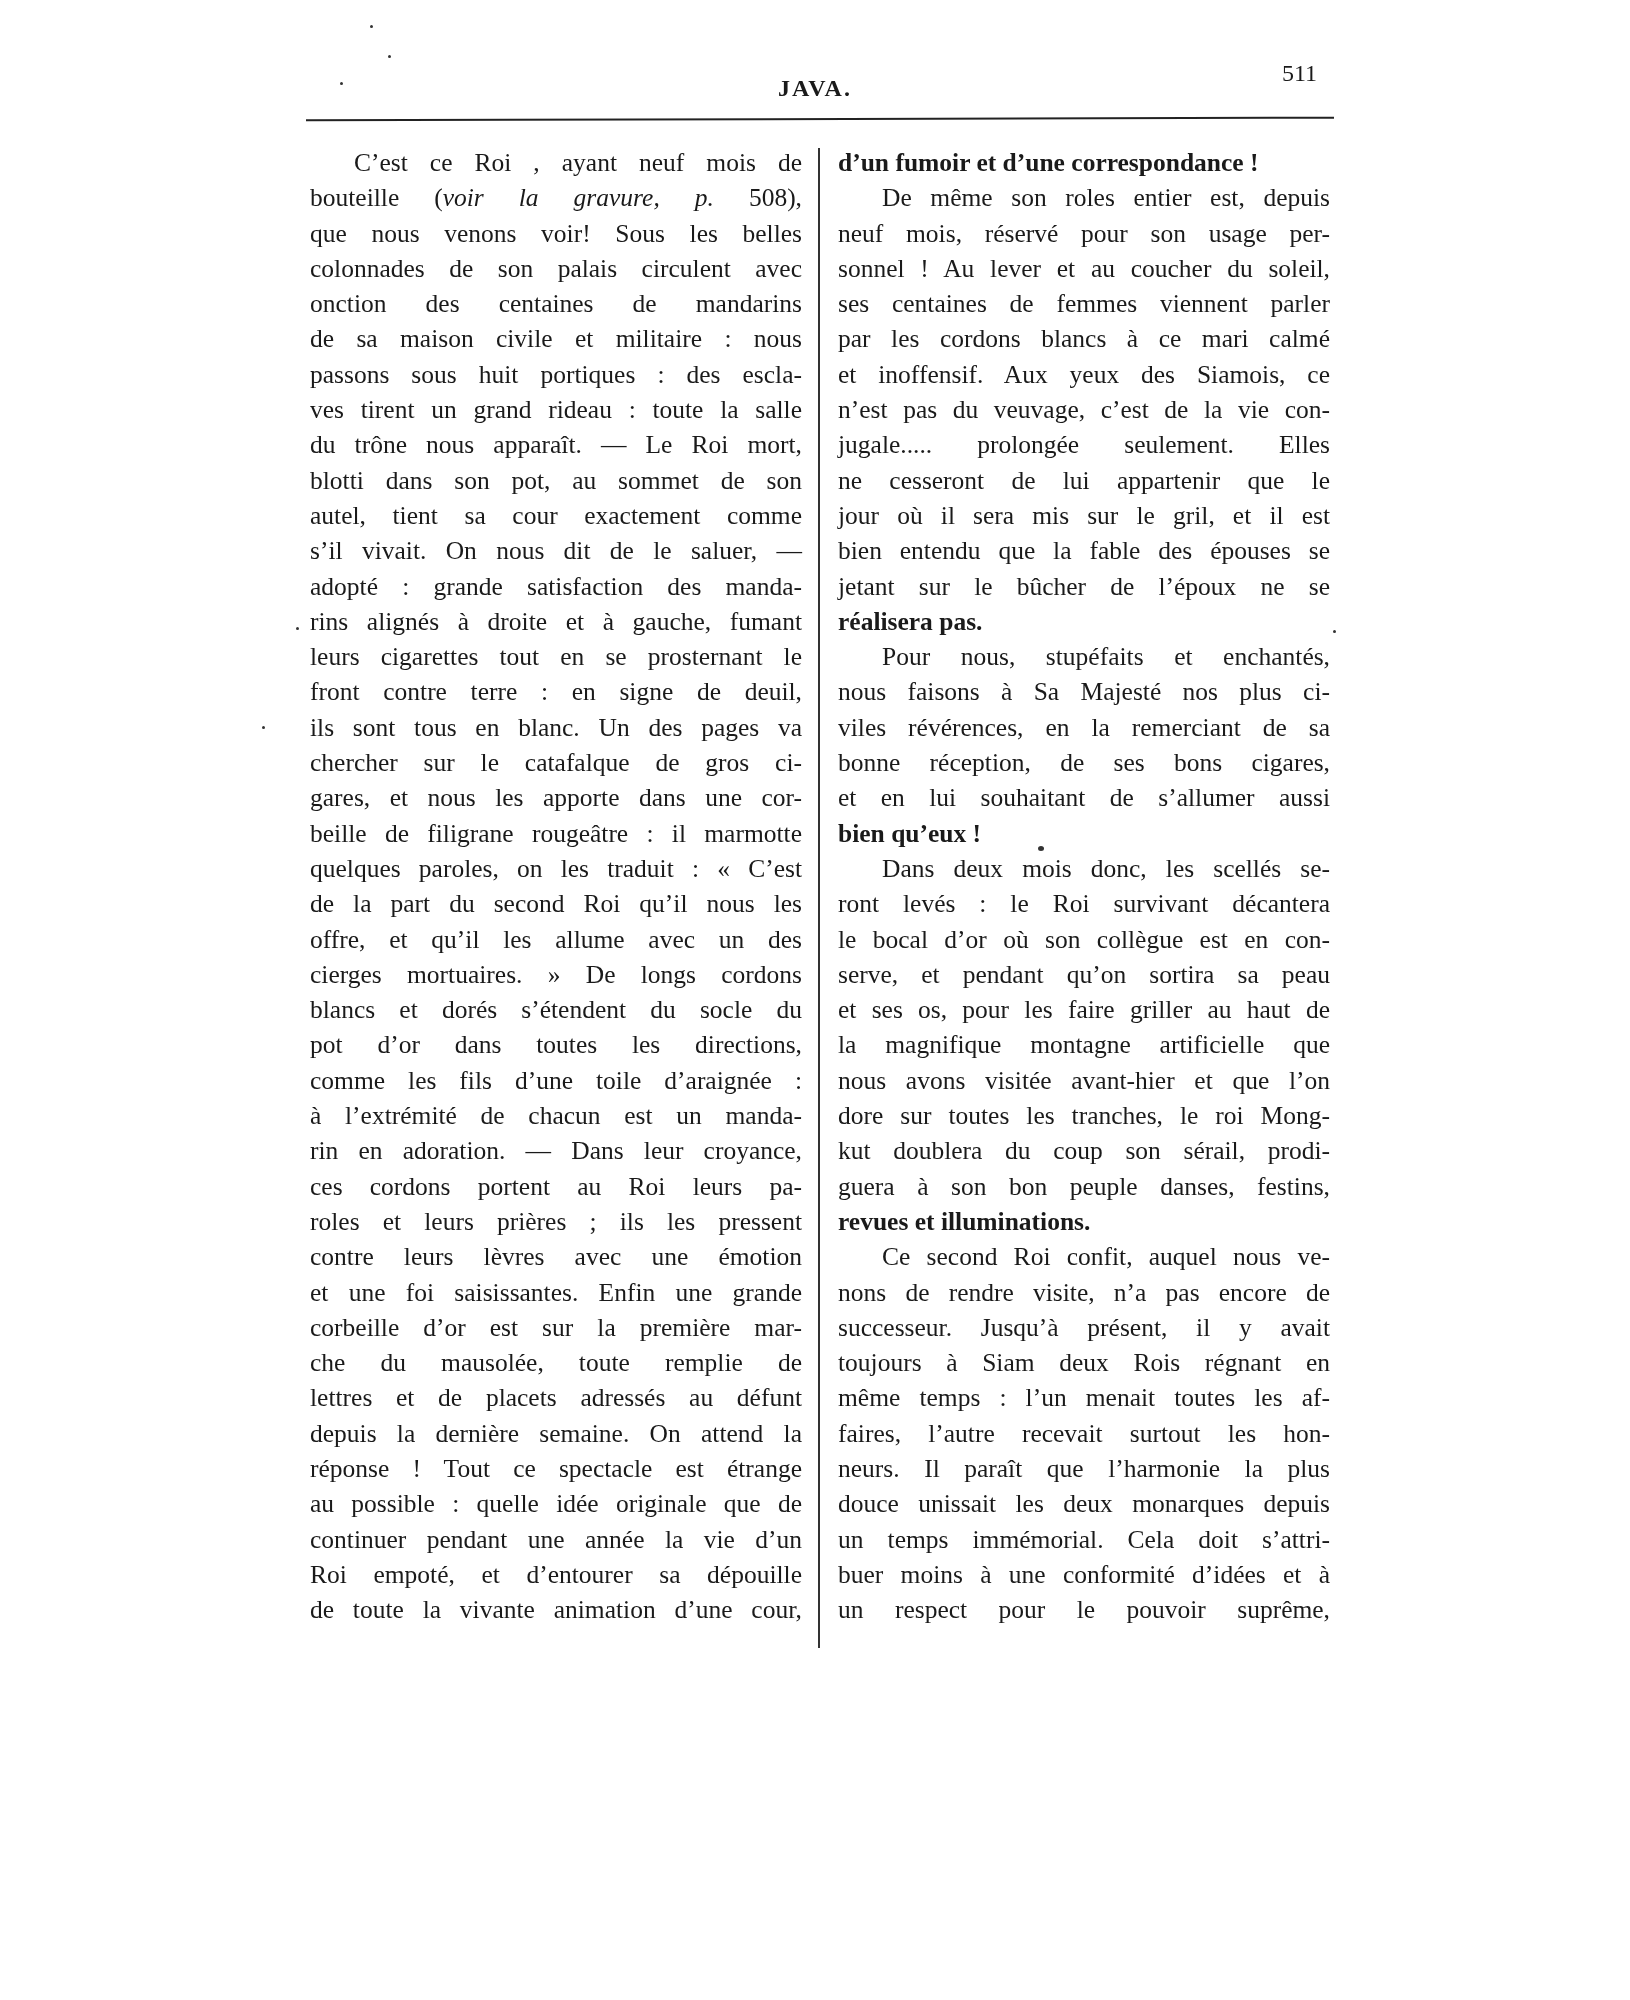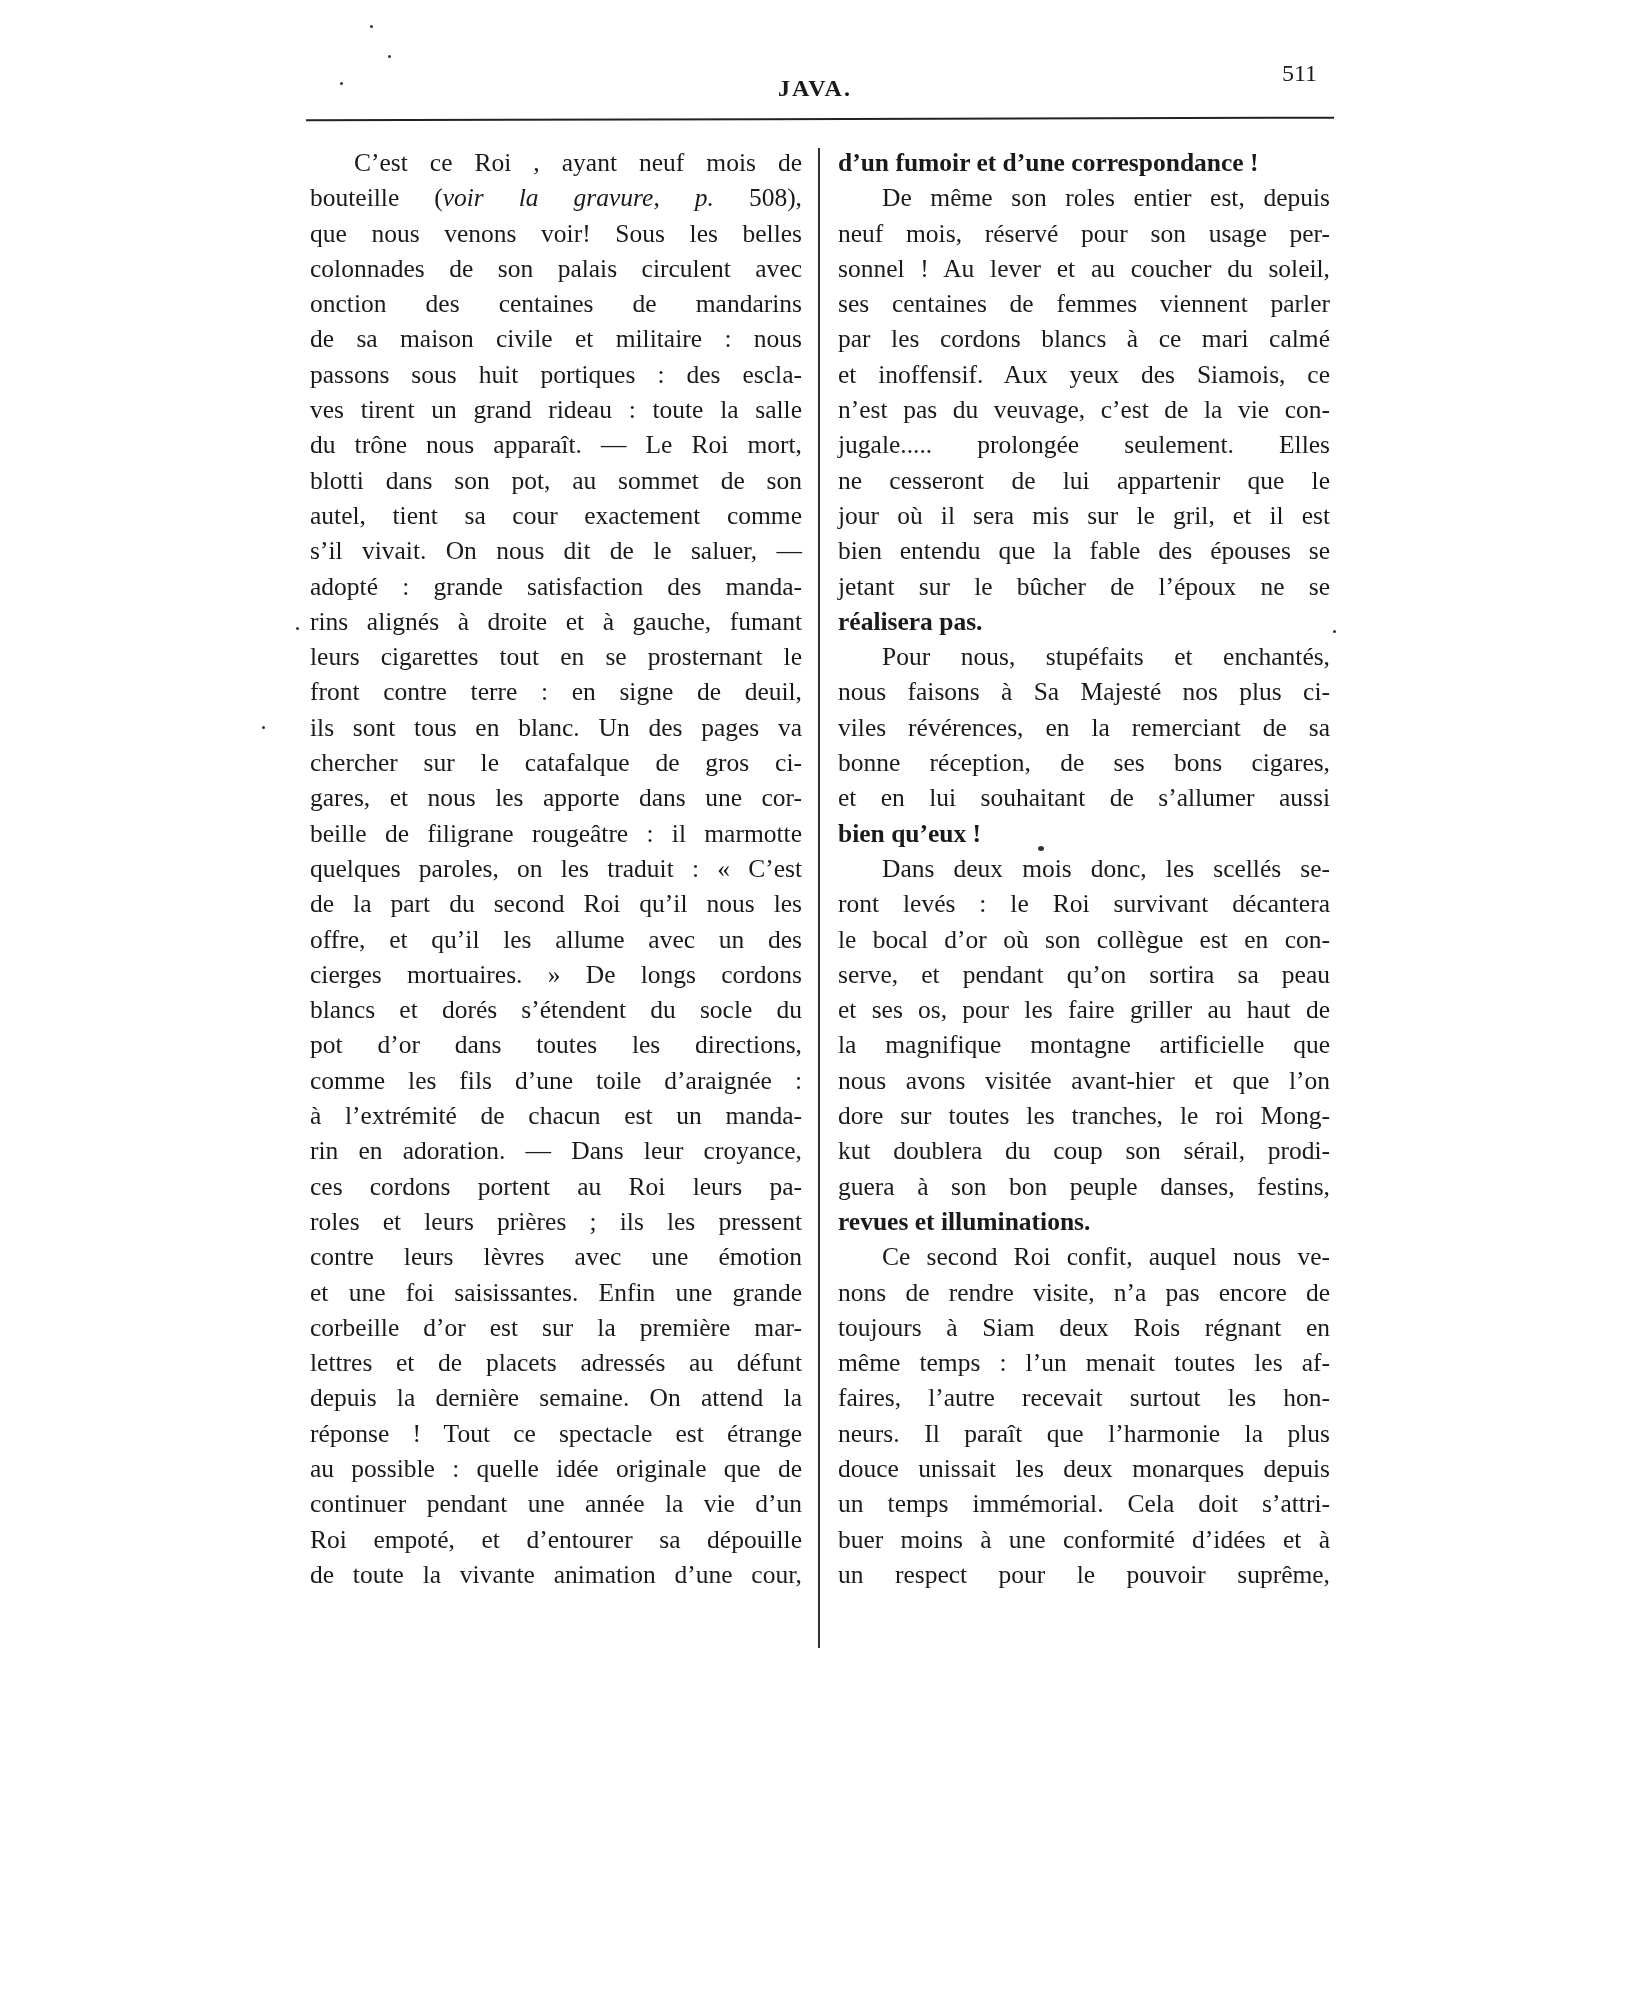--- a/index.html
+++ b/index.html
@@ -58,20 +58,21 @@
     <span class="line">blancs et dorés s’étendent du socle du</span>
     <span class="line">pot d’or dans toutes les directions,</span>
     <span class="line">comme les fils d’une toile d’araignée :</span>
     <span class="line">à l’extrémité de chacun est un manda-</span>
     <span class="line">rin en adoration. — Dans leur croyance,</span>
     <span class="line">ces cordons portent au Roi leurs pa-</span>
     <span class="line">roles et leurs prières ; ils les pressent</span>
     <span class="line">contre leurs lèvres avec une émotion</span>
     <span class="line">et une foi saisissantes. Enfin une grande</span>
     <span class="line">corbeille d’or est sur la première mar-</span>
+    <span class="line">che du mausolée, toute remplie de</span>
     <span class="line">lettres et de placets adressés au défunt</span>
     <span class="line">depuis la dernière semaine. On attend la</span>
     <span class="line">réponse ! Tout ce spectacle est étrange</span>
     <span class="line">au possible : quelle idée originale que de</span>
     <span class="line">continuer pendant une année la vie d’un</span>
     <span class="line">Roi empoté, et d’entourer sa dépouille</span>
     <span class="line">de toute la vivante animation d’une cour,</span>
   </div>
 <div class="col-divider"></div>
 <div class="column col-right" id="col-right">
@@ -101,20 +102,21 @@
     <span class="line">serve, et pendant qu’on sortira sa peau</span>
     <span class="line">et ses os, pour les faire griller au haut de</span>
     <span class="line">la magnifique montagne artificielle que</span>
     <span class="line">nous avons visitée avant-hier et que l’on</span>
     <span class="line">dore sur toutes les tranches, le roi Mong-</span>
     <span class="line">kut doublera du coup son sérail, prodi-</span>
     <span class="line">guera à son bon peuple danses, festins,</span>
     <span class="line last">revues et illuminations.</span>
     <span class="line indent">Ce second Roi confit, auquel nous ve-</span>
     <span class="line">nons de rendre visite, n’a pas encore de</span>
+    <span class="line">successeur. Jusqu’à présent, il y avait</span>
     <span class="line">toujours à Siam deux Rois régnant en</span>
     <span class="line">même temps : l’un menait toutes les af-</span>
     <span class="line">faires, l’autre recevait surtout les hon-</span>
     <span class="line">neurs. Il paraît que l’harmonie la plus</span>
     <span class="line">douce unissait les deux monarques depuis</span>
     <span class="line">un temps immémorial. Cela doit s’attri-</span>
     <span class="line">buer moins à une conformité d’idées et à</span>
     <span class="line">un respect pour le pouvoir suprême,</span>
   </div>
 

